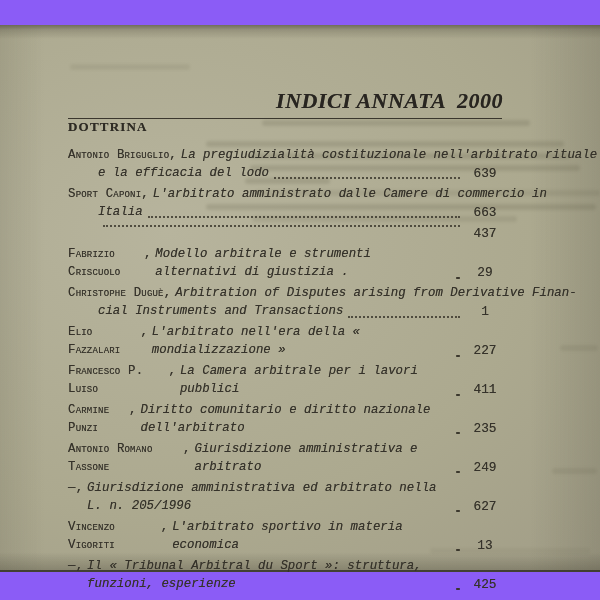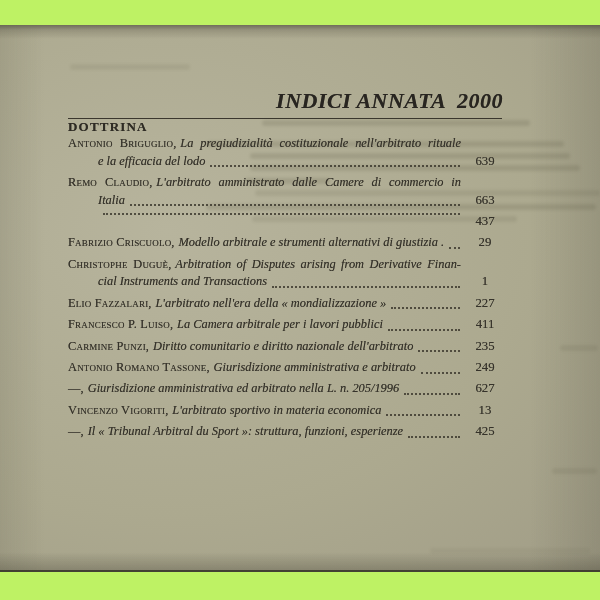--- a/index.html
+++ b/index.html
@@ -1,18 +1,18 @@
 <!DOCTYPE html>
 <html><head>
 <meta charset="utf-8">
 <style>
   html,body { margin:0; padding:0; background:#ffffff; }
   .screen {
     position:relative; width:600px; height:600px; overflow:hidden;
-    background:#bef264;
+    background:#8b5cf6;
     font-family:"Liberation Serif","DejaVu Serif",serif;
   }
   
   .photo {
     position:absolute; left:0; top:25px; width:600px; height:545px;
     background:
       linear-gradient(180deg, rgba(62,60,46,.55) 0px, rgba(62,60,46,.22) 5px, rgba(62,60,46,0) 14px),
       linear-gradient(0deg,   rgba(62,60,46,.30) 0px, rgba(62,60,46,0) 18px),
       linear-gradient(90deg,  rgba(62,60,46,.12) 0px, rgba(62,60,46,0) 45px),
       linear-gradient(270deg, rgba(62,60,46,.16) 0px, rgba(62,60,46,0) 70px),
@@ -37,21 +37,21 @@
     letter-spacing:.5px; color:#282520;
   }
   .title-rule {
     border:none; border-top:1.8px solid rgba(45,42,34,.9);
     margin:5px 5px 0 0; height:0;
   }
   .section-heading {
     font-weight:bold; font-size:13px; line-height:16px;
     letter-spacing:1.2px; color:#2e2b24;
   }
-  .entries { margin-top:0; }
+  .entries { margin-top:12px;font-family:Liberation Mono, monospace; }
   .entry { display:flex; margin-bottom:3.8px; }
   .entry-text { flex:1 1 auto; min-width:0; }
   .line-first { text-align:justify; text-align-last:justify; white-space:nowrap; }
   .line-last { display:flex; }
   .line-last.indent { padding-left:30px; }
   .author { font-variant:small-caps; letter-spacing:.2px; }
   .sep { padding-right:4px; }
   .t { font-style:italic; }
   .leader {
     flex:1 1 auto; align-self:flex-end;
@@ -93,21 +93,21 @@
               <div class="line-first"><span class="author">Antonio Briguglio</span><span class="sep">,</span><span class="t">La pregiudizialità costituzionale nell'arbitrato rituale</span></div>
               <div class="line-last indent">
                 <span class="t">e la efficacia del lodo</span>
                 <span class="leader"></span>
               </div>
             </div>
             <div class="entry-page">639</div>
           </div>
           <div class="entry">
             <div class="entry-text">
-              <div class="line-first"><span class="author">Remo Claudio</span><span class="sep">,</span><span class="t">L'arbitrato amministrato dalle Camere di commercio in</span></div>
+              <div class="line-first"><span class="author">Sport Caponi</span><span class="sep">,</span><span class="t">L'arbitrato amministrato dalle Camere di commercio in</span></div>
               <div class="line-last indent">
                 <span class="t">Italia</span>
                 <span class="leader"></span>
               </div>
             </div>
             <div class="entry-page">663</div>
           </div>
           <div class="entry">
             <div class="entry-text">
               <div class="line-last indent">

